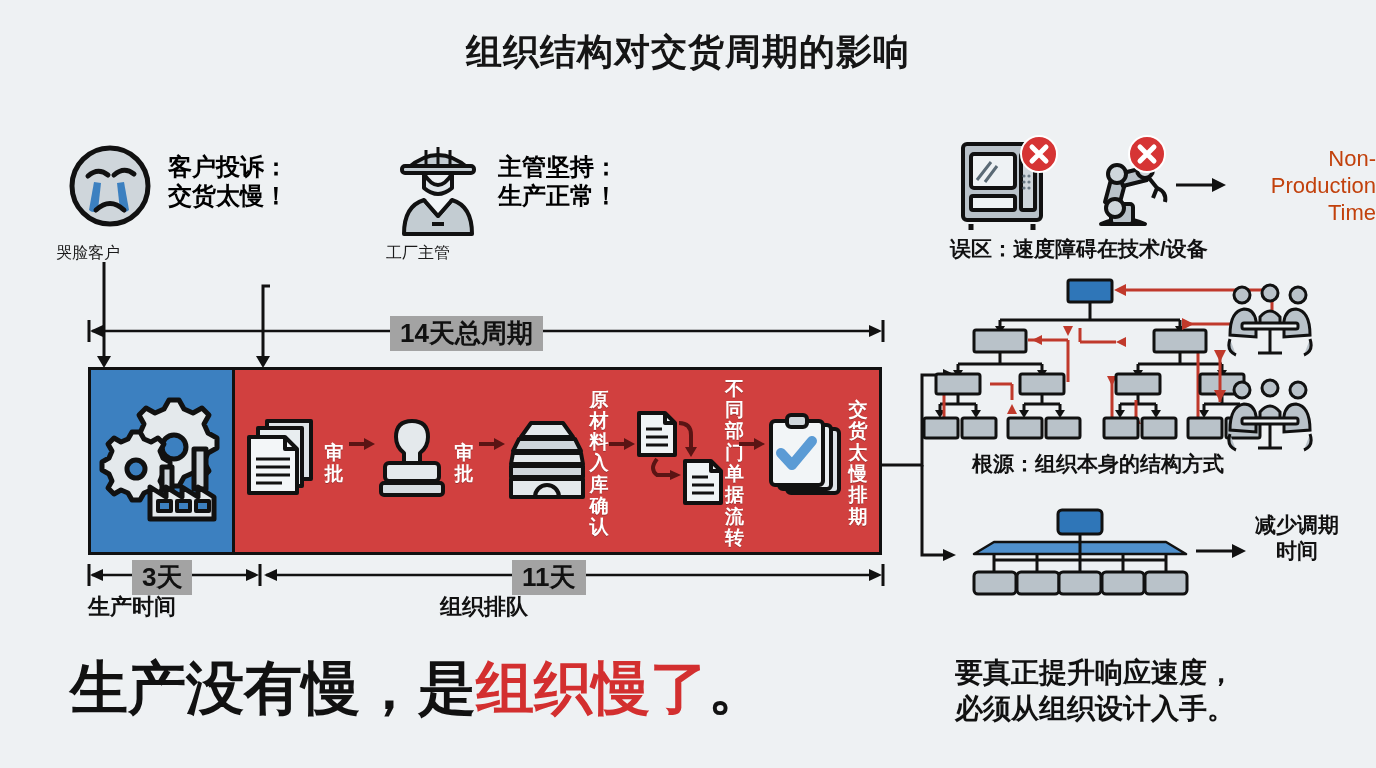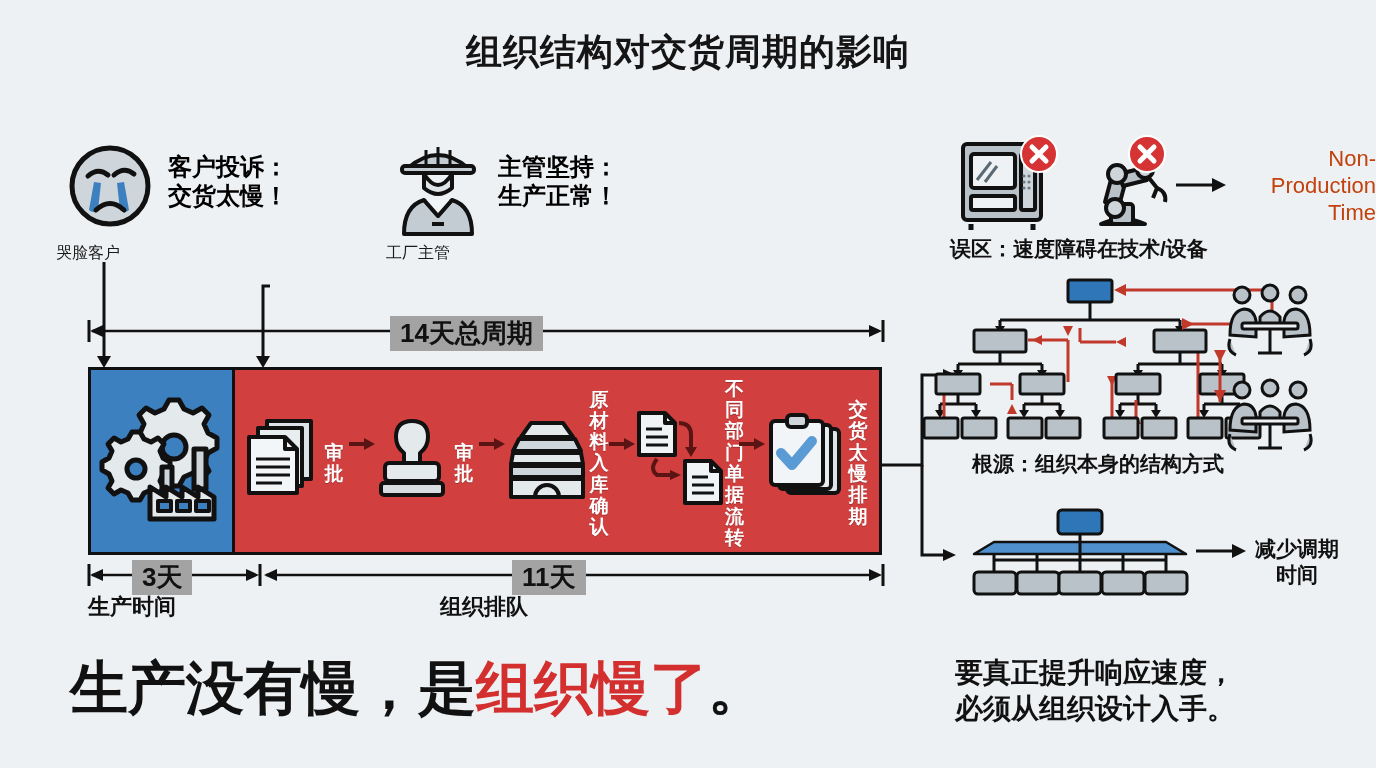--- a/index.html
+++ b/index.html
@@ -527,19 +527,19 @@
       <rect x="99" y="64" width="42" height="22" rx="4" fill="#b9c2c9"></rect>
       <rect x="142" y="64" width="42" height="22" rx="4" fill="#b9c2c9"></rect>
       <rect x="185" y="64" width="42" height="22" rx="4" fill="#b9c2c9"></rect>
     </g>
   </svg>
 
   <svg class="abs" style="left:1196px; top:542px;" width="52" height="18">
     <path d="M0 9 H38" stroke="#111" stroke-width="3"></path>
     <path d="M50 9 l-14 -7 v14 z" fill="#111"></path>
   </svg>
-  <div class="small-right-text" style="left:1222px; top:536px; width:150px;">减少调期
+  <div class="small-right-text" style="left:1222px; top:512px; width:150px;">减少调期
 时间</div>
 
   <div class="abs" id="headline-right">要真正提升响应速度，
 必须从组织设计入手。</div>
 
 </div>
 
 </body></html>

